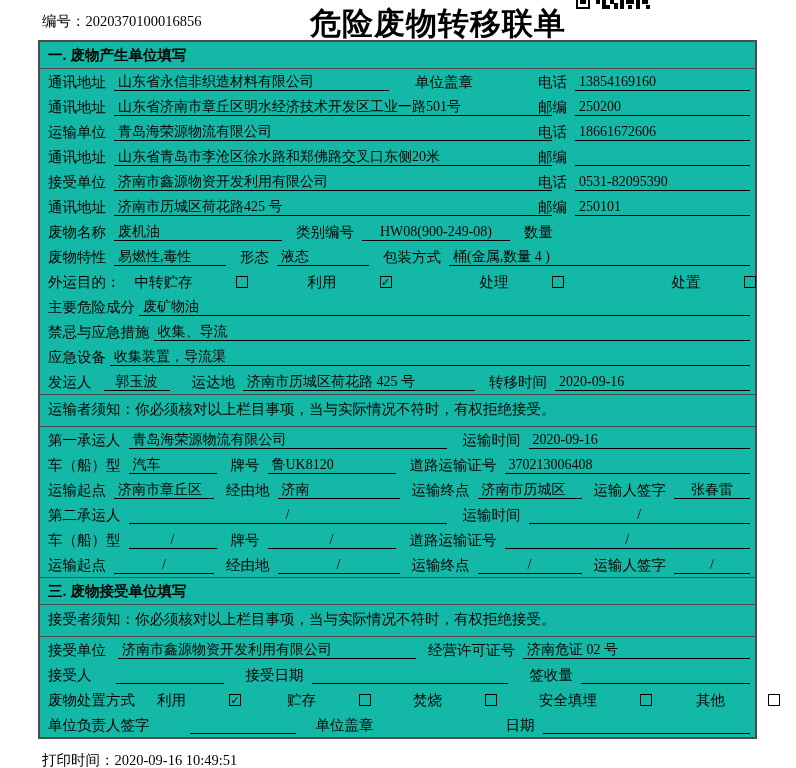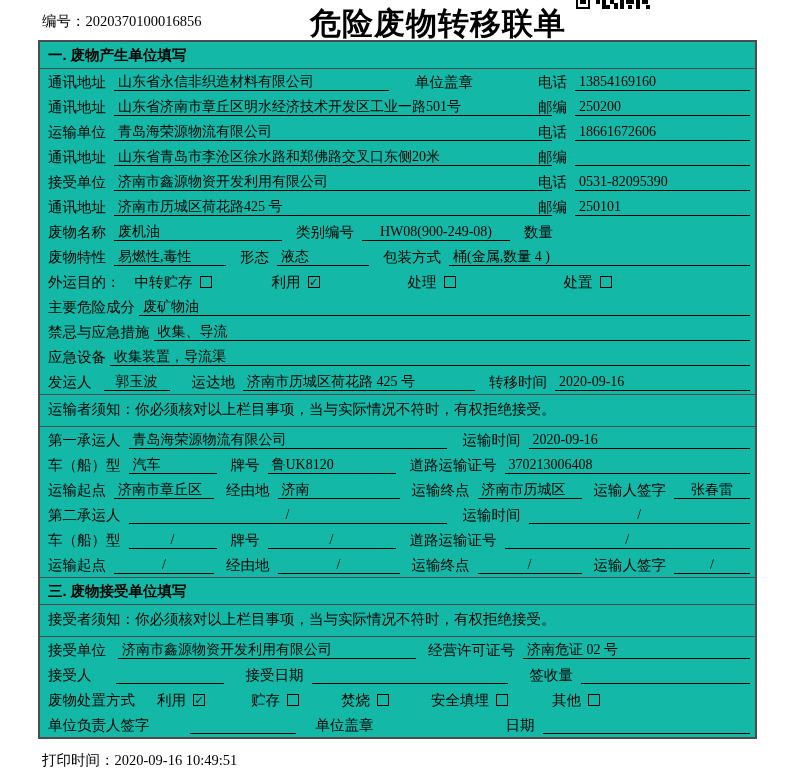--- a/index.html
+++ b/index.html
@@ -39,21 +39,21 @@
 
   .lbl { white-space:nowrap; font-size:14.5px; flex:0 0 auto; line-height:17px; }
   .field {
     border-bottom:1px solid #000; min-height:17px; line-height:17px;
     padding:0 4px; margin-left:8px; font-size:14px; white-space:nowrap;
     overflow:hidden; flex:0 0 auto;
   }
   .field.grow { flex:1 1 auto; }
   .field.ctr { text-align:center; }
 
-  .cbwrap { display:inline-flex; align-items:center; flex:0 0 auto; }
+  .cbwrap { display:inline-flex; align-items:center; flex:0 0 auto;gap:36px; }
   .cblbl { font-size:14.5px; margin-right:7px; line-height:17px; }
   .cbbox {
     width:12px; height:12px; border:1px solid #000;
     display:inline-flex; align-items:center; justify-content:center;
     font-size:11px; line-height:1; margin-bottom:1px;
     font-family:"DejaVu Sans",sans-serif;
   }
 
   .print-time { position:absolute; left:42px; top:751px; font-size:14.5px; white-space:nowrap; }
 </style>

